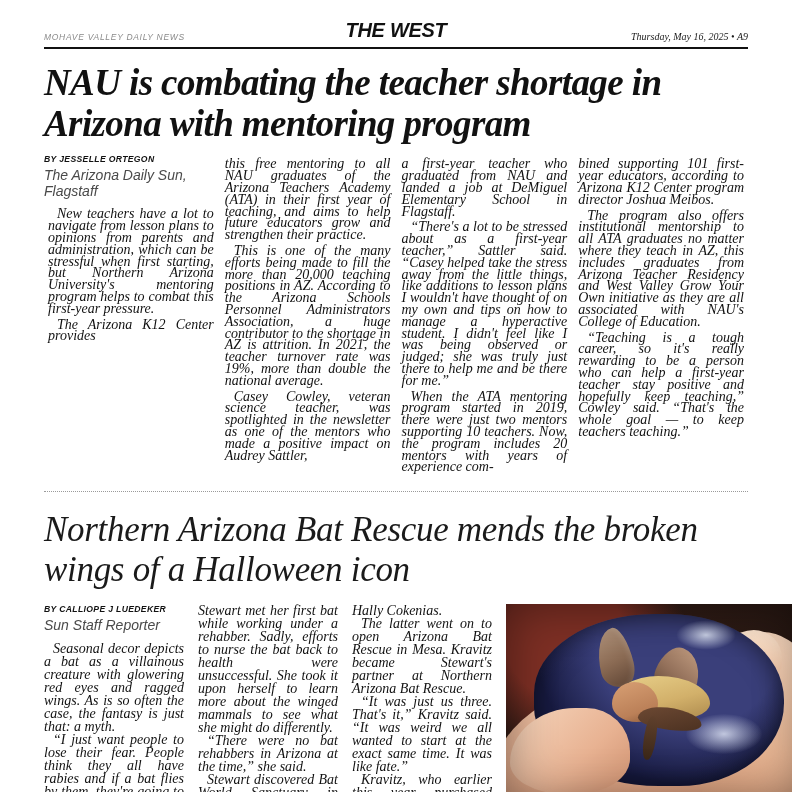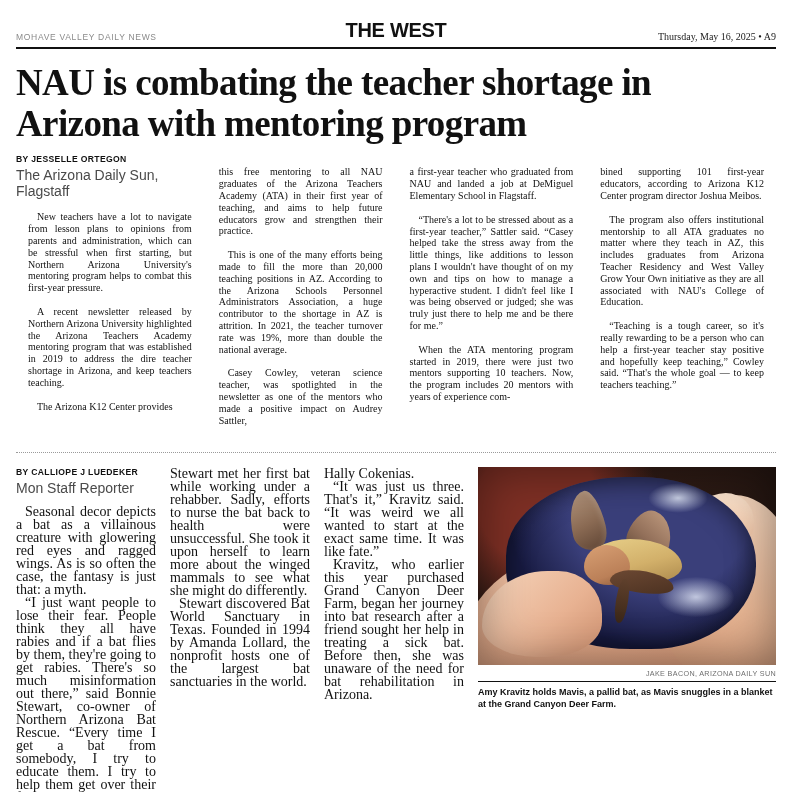--- a/index.html
+++ b/index.html
@@ -12,21 +12,22 @@
     height: 792px;
     font-family: "Liberation Serif", serif;
     color: #000000;
     overflow: hidden;
   }
   .page {
     position: relative;
     width: 792px;
     height: 792px;
     box-sizing: border-box;
-    padding: 0 16px;
+    padding: 0 44px;
+    font-style: italic;
   }
 
   
   .masthead {
     display: flex;
     align-items: flex-end;
     justify-content: space-between;
     height: 30px;
     padding-top: 12px;
   }
@@ -109,25 +110,25 @@
     display: flex;
     gap: 3px;
     margin-top: 10px;
   }
   .col {
     flex: 1 1 0;
     min-width: 0;
   }
   .col p {
     font-family: "Liberation Serif", serif;
-    font-size: 10px;
+    font-size: 14px;
     line-height: 11.8px;
     text-align: justify;
     text-justify: inter-word;
-    margin: 12px;
+    margin: 4px;
     text-indent: 9px;
     hyphens: auto;
     color: #111111;
   }
   .col p.first-par { text-indent: 9px; }
   .col p.cont { text-indent: 0; }
 
   
   .story2-cols {
     display: flex;
@@ -314,21 +315,20 @@
 
   <div>
     <h1 class="headline-main">NAU is combating the teacher shortage in Arizona with mentoring program</h1>
 
     <div class="story-cols">
 
       <div class="col">
         <div class="byline-name">BY JESSELLE ORTEGON</div>
         <div class="byline-org">The Arizona Daily Sun, Flagstaff</div>
         <p class="first-par">New teachers have a lot to navigate from lesson plans to opinions from parents and administration, which can be stressful when first starting, but Northern Arizona University's mentoring program helps to combat this first-year pressure.</p>
-        <p>A recent newsletter released by Northern Arizona University highlighted the Arizona Teachers Academy mentoring program that was established in 2019 to address the dire teacher shortage in Arizona, and keep teachers teaching.</p>
         <p>The Arizona K12 Center provides</p>
       </div>
 
       <div class="col">
         <p class="cont">this free mentoring to all NAU graduates of the Arizona Teachers Academy (ATA) in their first year of teaching, and aims to help future educators grow and strengthen their practice.</p>
         <p>This is one of the many efforts being made to fill the more than 20,000 teaching positions in AZ. According to the Arizona Schools Personnel Administrators Association, a huge contributor to the shortage in AZ is attrition. In 2021, the teacher turnover rate was 19%, more than double the national average.</p>
         <p>Casey Cowley, veteran science teacher, was spotlighted in the newsletter as one of the mentors who made a positive impact on Audrey Sattler,</p>
       </div>
 
       <div class="col">
@@ -342,37 +342,40 @@
         <p>The program also offers institutional mentorship to all ATA graduates no matter where they teach in AZ, this includes graduates from Arizona Teacher Residency and West Valley Grow Your Own initiative as they are all associated with NAU's College of Education.</p>
         <p>“Teaching is a tough career, so it's really rewarding to be a person who can help a first-year teacher stay positive and hopefully keep teaching,” Cowley said. “That's the whole goal — to keep teachers teaching.”</p>
       </div>
 
     </div>
   </div>
 
   <hr class="rule-dotted">
 
   <div>
+    <h2 class="headline-secondary">Northern Arizona Bat Rescue mends the broken wings of a Halloween icon</h2>
 
     <div class="story2-cols">
 
       <div class="col2">
         <div class="byline-name">BY CALLIOPE J LUEDEKER</div>
-        <div class="byline-org">Mon Staff Reporter</div>
+        <div class="byline-org">Sun Staff Reporter</div>
         <p class="first-par">Seasonal decor depicts a bat as a villainous creature with glowering red eyes and ragged wings. As is so often the case, the fantasy is just that: a myth.</p>
         <p>“I just want people to lose their fear. People think they all have rabies and if a bat flies by them, they're going to get rabies. There's so much misinformation out there,” said Bonnie Stewart, co-owner of Northern Arizona Bat Rescue. “Every time I get a bat from somebody, I try to educate them. I try to help them get over their fear.”</p>
       </div>
 
       <div class="col2">
         <p class="cont">Stewart met her first bat while working under a rehabber. Sadly, efforts to nurse the bat back to health were unsuccessful. She took it upon herself to learn more about the winged mammals to see what she might do differently.</p>
+        <p>“There were no bat rehabbers in Arizona at the time,” she said.</p>
         <p>Stewart discovered Bat World Sanctuary in Texas. Founded in 1994 by Amanda Lollard, the nonprofit hosts one of the largest bat sanctuaries in the world.</p>
       </div>
 
       <div class="col2">
         <p class="cont">Hally Cokenias.</p>
+        <p>The latter went on to open Arizona Bat Rescue in Mesa. Kravitz became Stewart's partner at Northern Arizona Bat Rescue.</p>
         <p>“It was just us three. That's it,” Kravitz said. “It was weird we all wanted to start at the exact same time. It was like fate.”</p>
         <p>Kravitz, who earlier this year purchased Grand Canyon Deer Farm, began her journey into bat research after a friend sought her help in treating a sick bat. Before then, she was unaware of the need for bat rehabilitation in Arizona.</p>
       </div>
 
       <div class="photo-block">
         <div class="photo-frame">
           <div class="ph-bg"></div>
           <div class="ph-hand-bottom"></div>
           <div class="ph-hand-right"></div>
           <div class="ph-finger1"></div>

